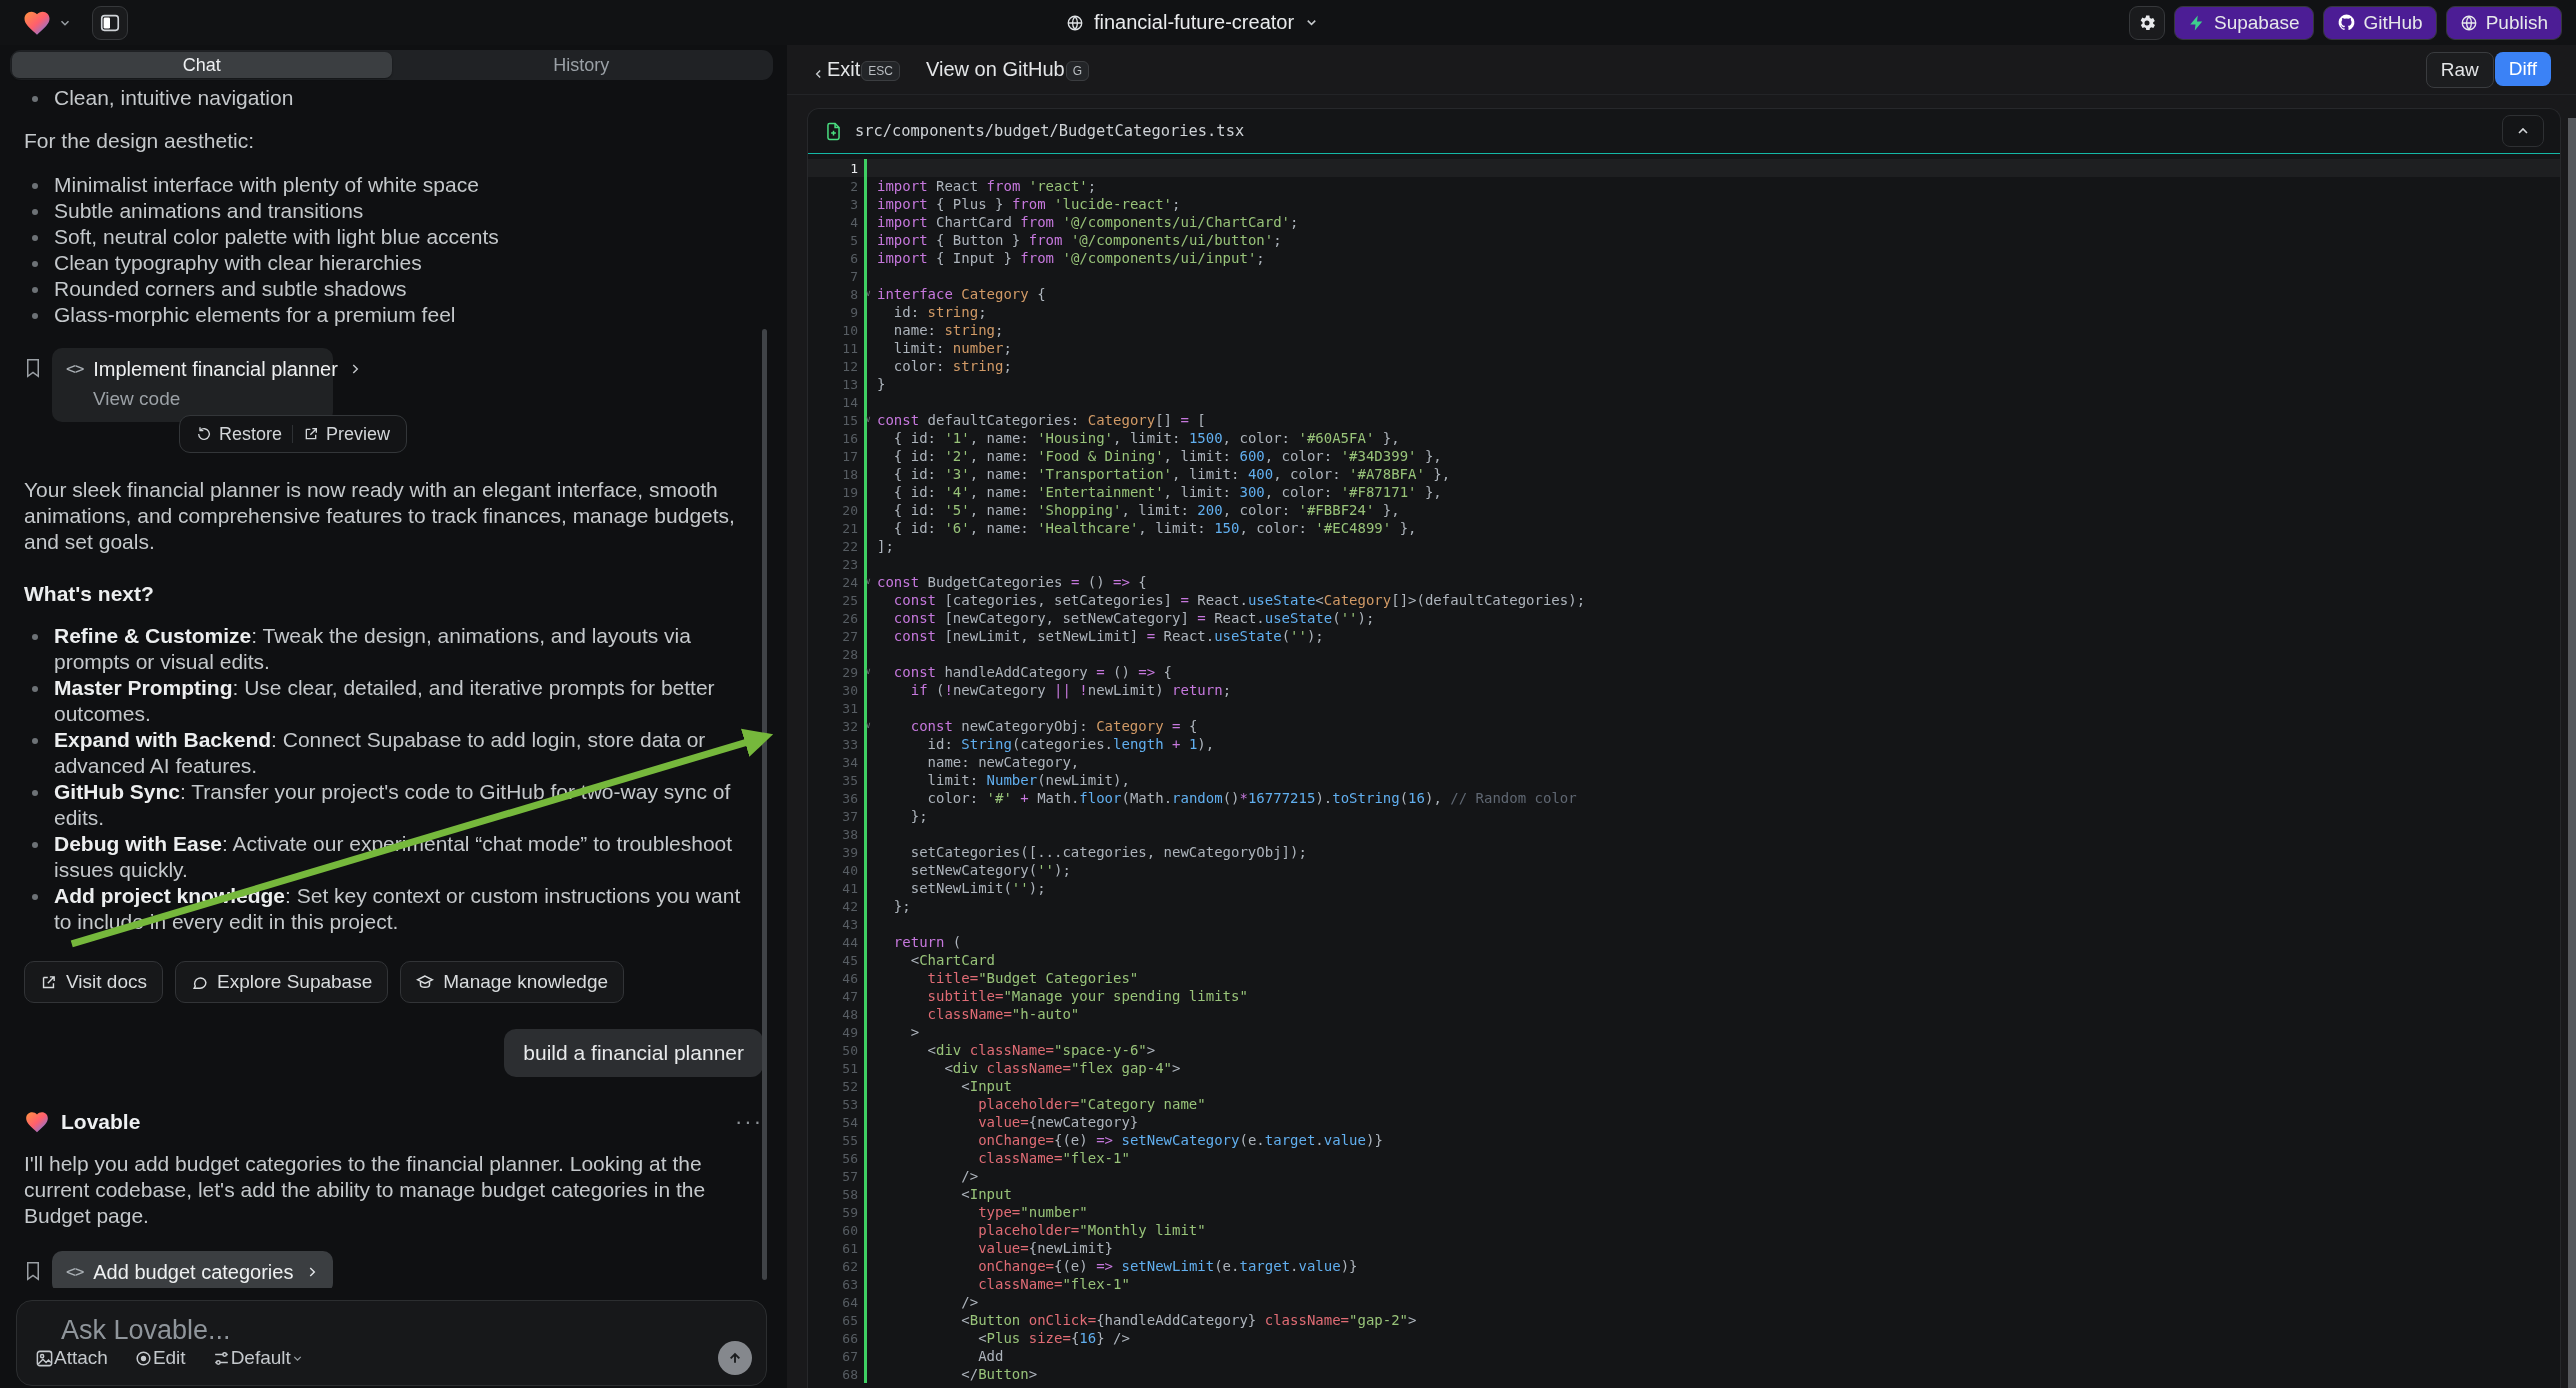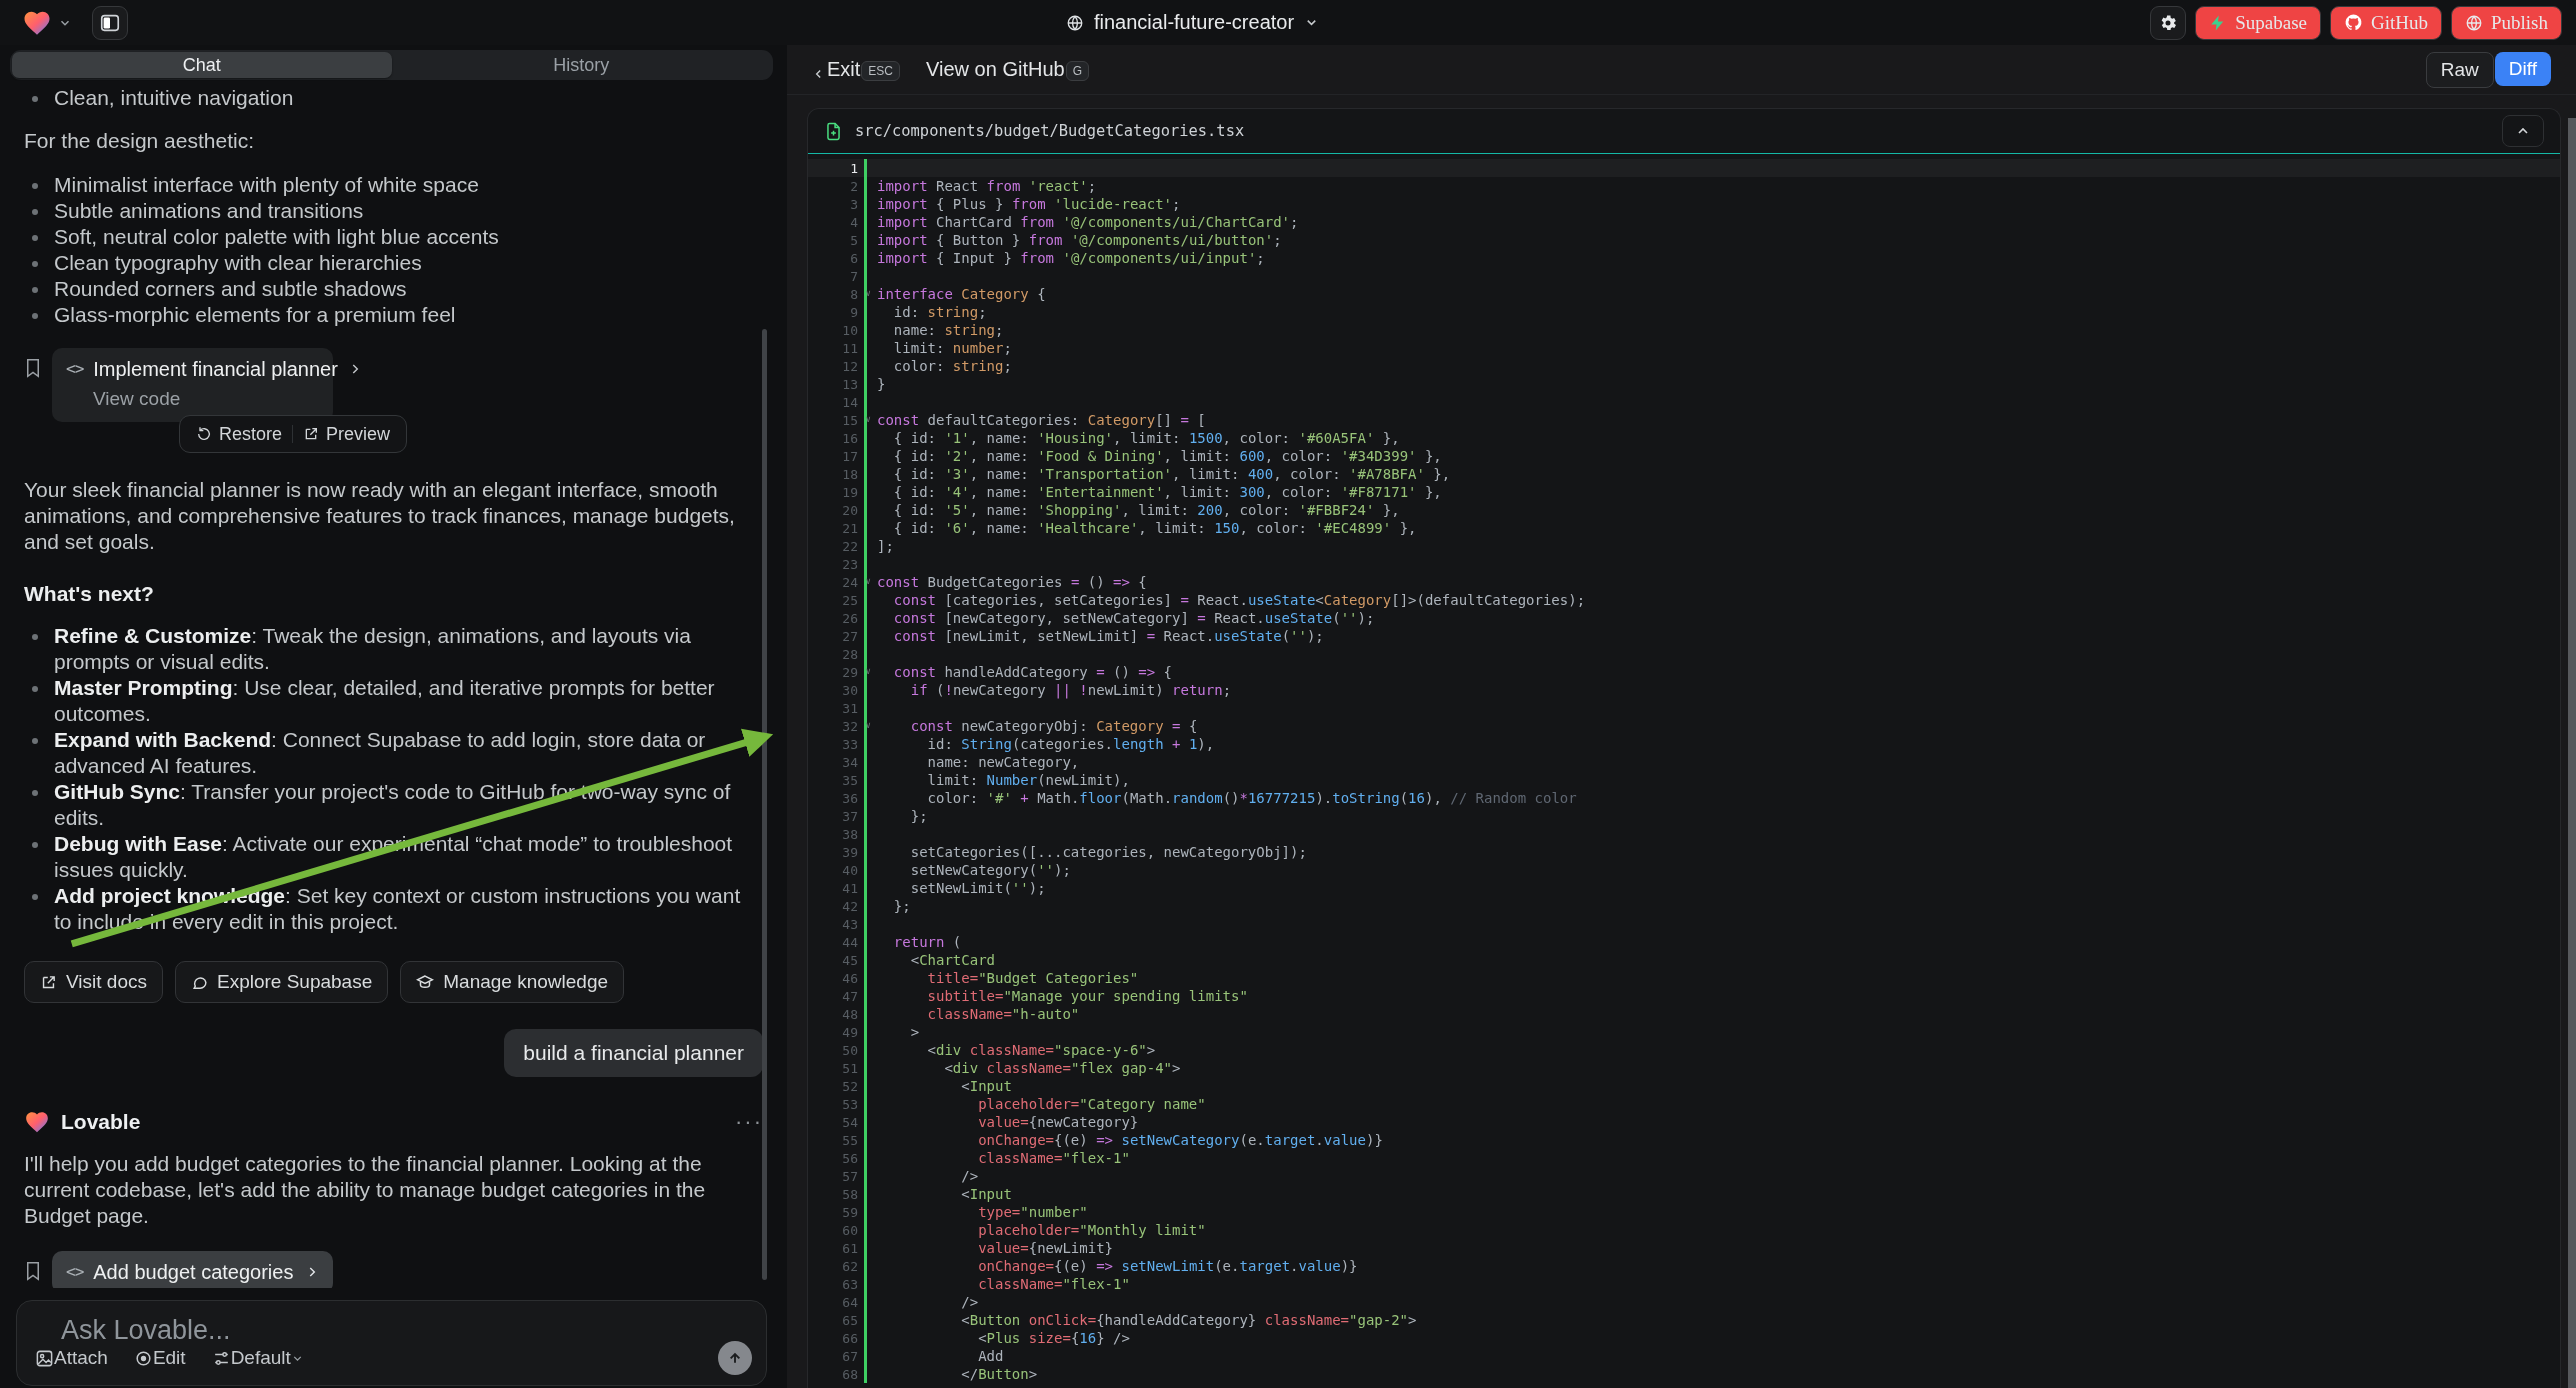--- a/index.html
+++ b/index.html
@@ -8,22 +8,22 @@
   svg{display:block;}
 
   
   .topbar{position:absolute;left:0;top:0;width:2576px;height:45px;background:#111214;}
   .tb-left{position:absolute;left:22px;top:0;height:45px;display:flex;align-items:center;gap:6px;}
   .tb-center{position:absolute;left:1066px;top:0;height:45px;display:flex;align-items:center;gap:10px;}
   .tb-right{position:absolute;right:14px;top:0;height:45px;display:flex;align-items:center;gap:9px;}
   .proj-name{color:#e9ebed;font-size:20px;}
   .iconbtn{width:34px;height:32px;border:1px solid #36383b;border-radius:9px;background:#1a1b1d;
     display:flex;align-items:center;justify-content:center;color:#e8eaec;font-size:20px;}
-  .pillbtn{height:32px;border:1px solid #36383b;border-radius:9px;background:#ef4444;display:flex;
-    align-items:center;gap:8px;padding:0 13px;color:#e6e8ea;font-size:19px;font-family:Liberation Serif, serif;}
+  .pillbtn{height:32px;border:1px solid #36383b;border-radius:9px;background:#4c1d95;display:flex;
+    align-items:center;gap:8px;padding:0 13px;color:#e6e8ea;font-size:19px;}
 
   
   .chat{position:absolute;left:0;top:45px;width:787px;height:1343px;background:#0f1012;}
   .tabbar{position:absolute;left:10px;top:5px;width:763px;height:30px;background:#202225;border-radius:11px;
     display:flex;padding:2px;box-sizing:border-box;}
   .tab{flex:1;display:flex;align-items:center;justify-content:center;font-size:18px;color:#9aa0a6;border-radius:7px;}
   .tab.active{background:#3b3e41;color:#edeff1;box-shadow:0 1px 2px rgba(0,0,0,.4);}
 
   .chat-scroll{position:absolute;left:0;top:40px;width:787px;bottom:100px;padding:0 24px;box-sizing:border-box;
     font-size:21px;line-height:26px;color:#c4c8cb;overflow:hidden;}

